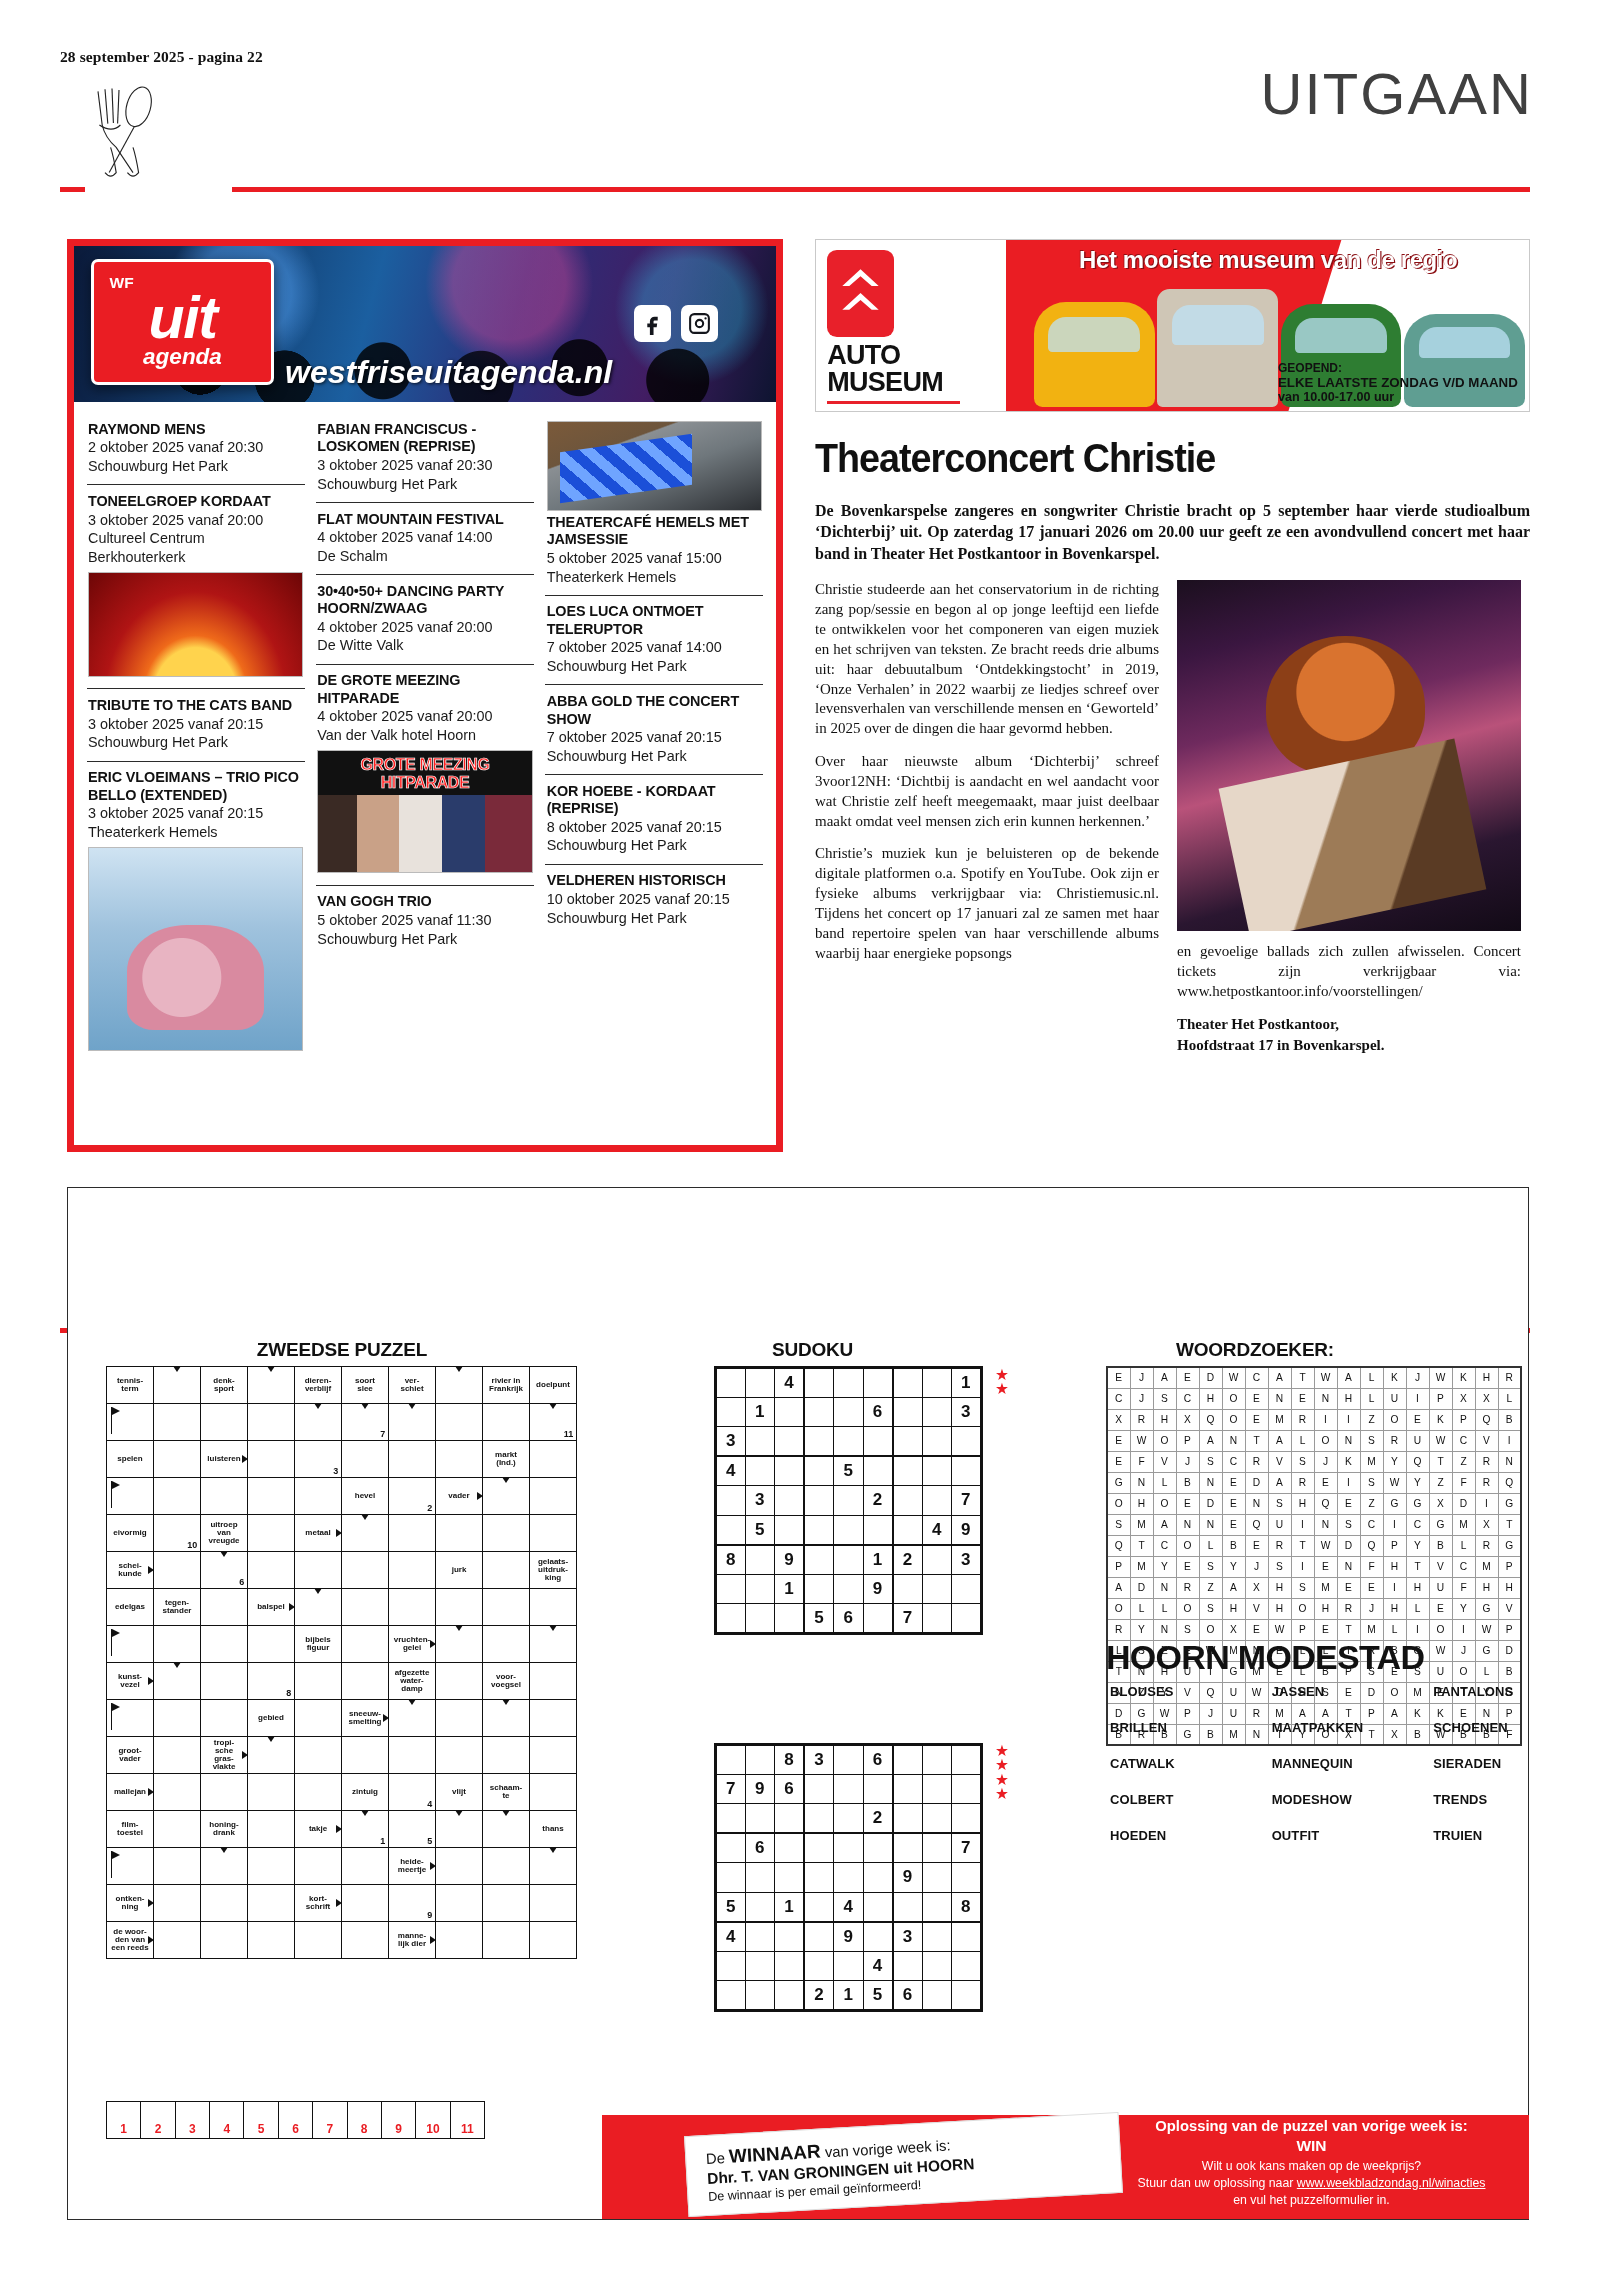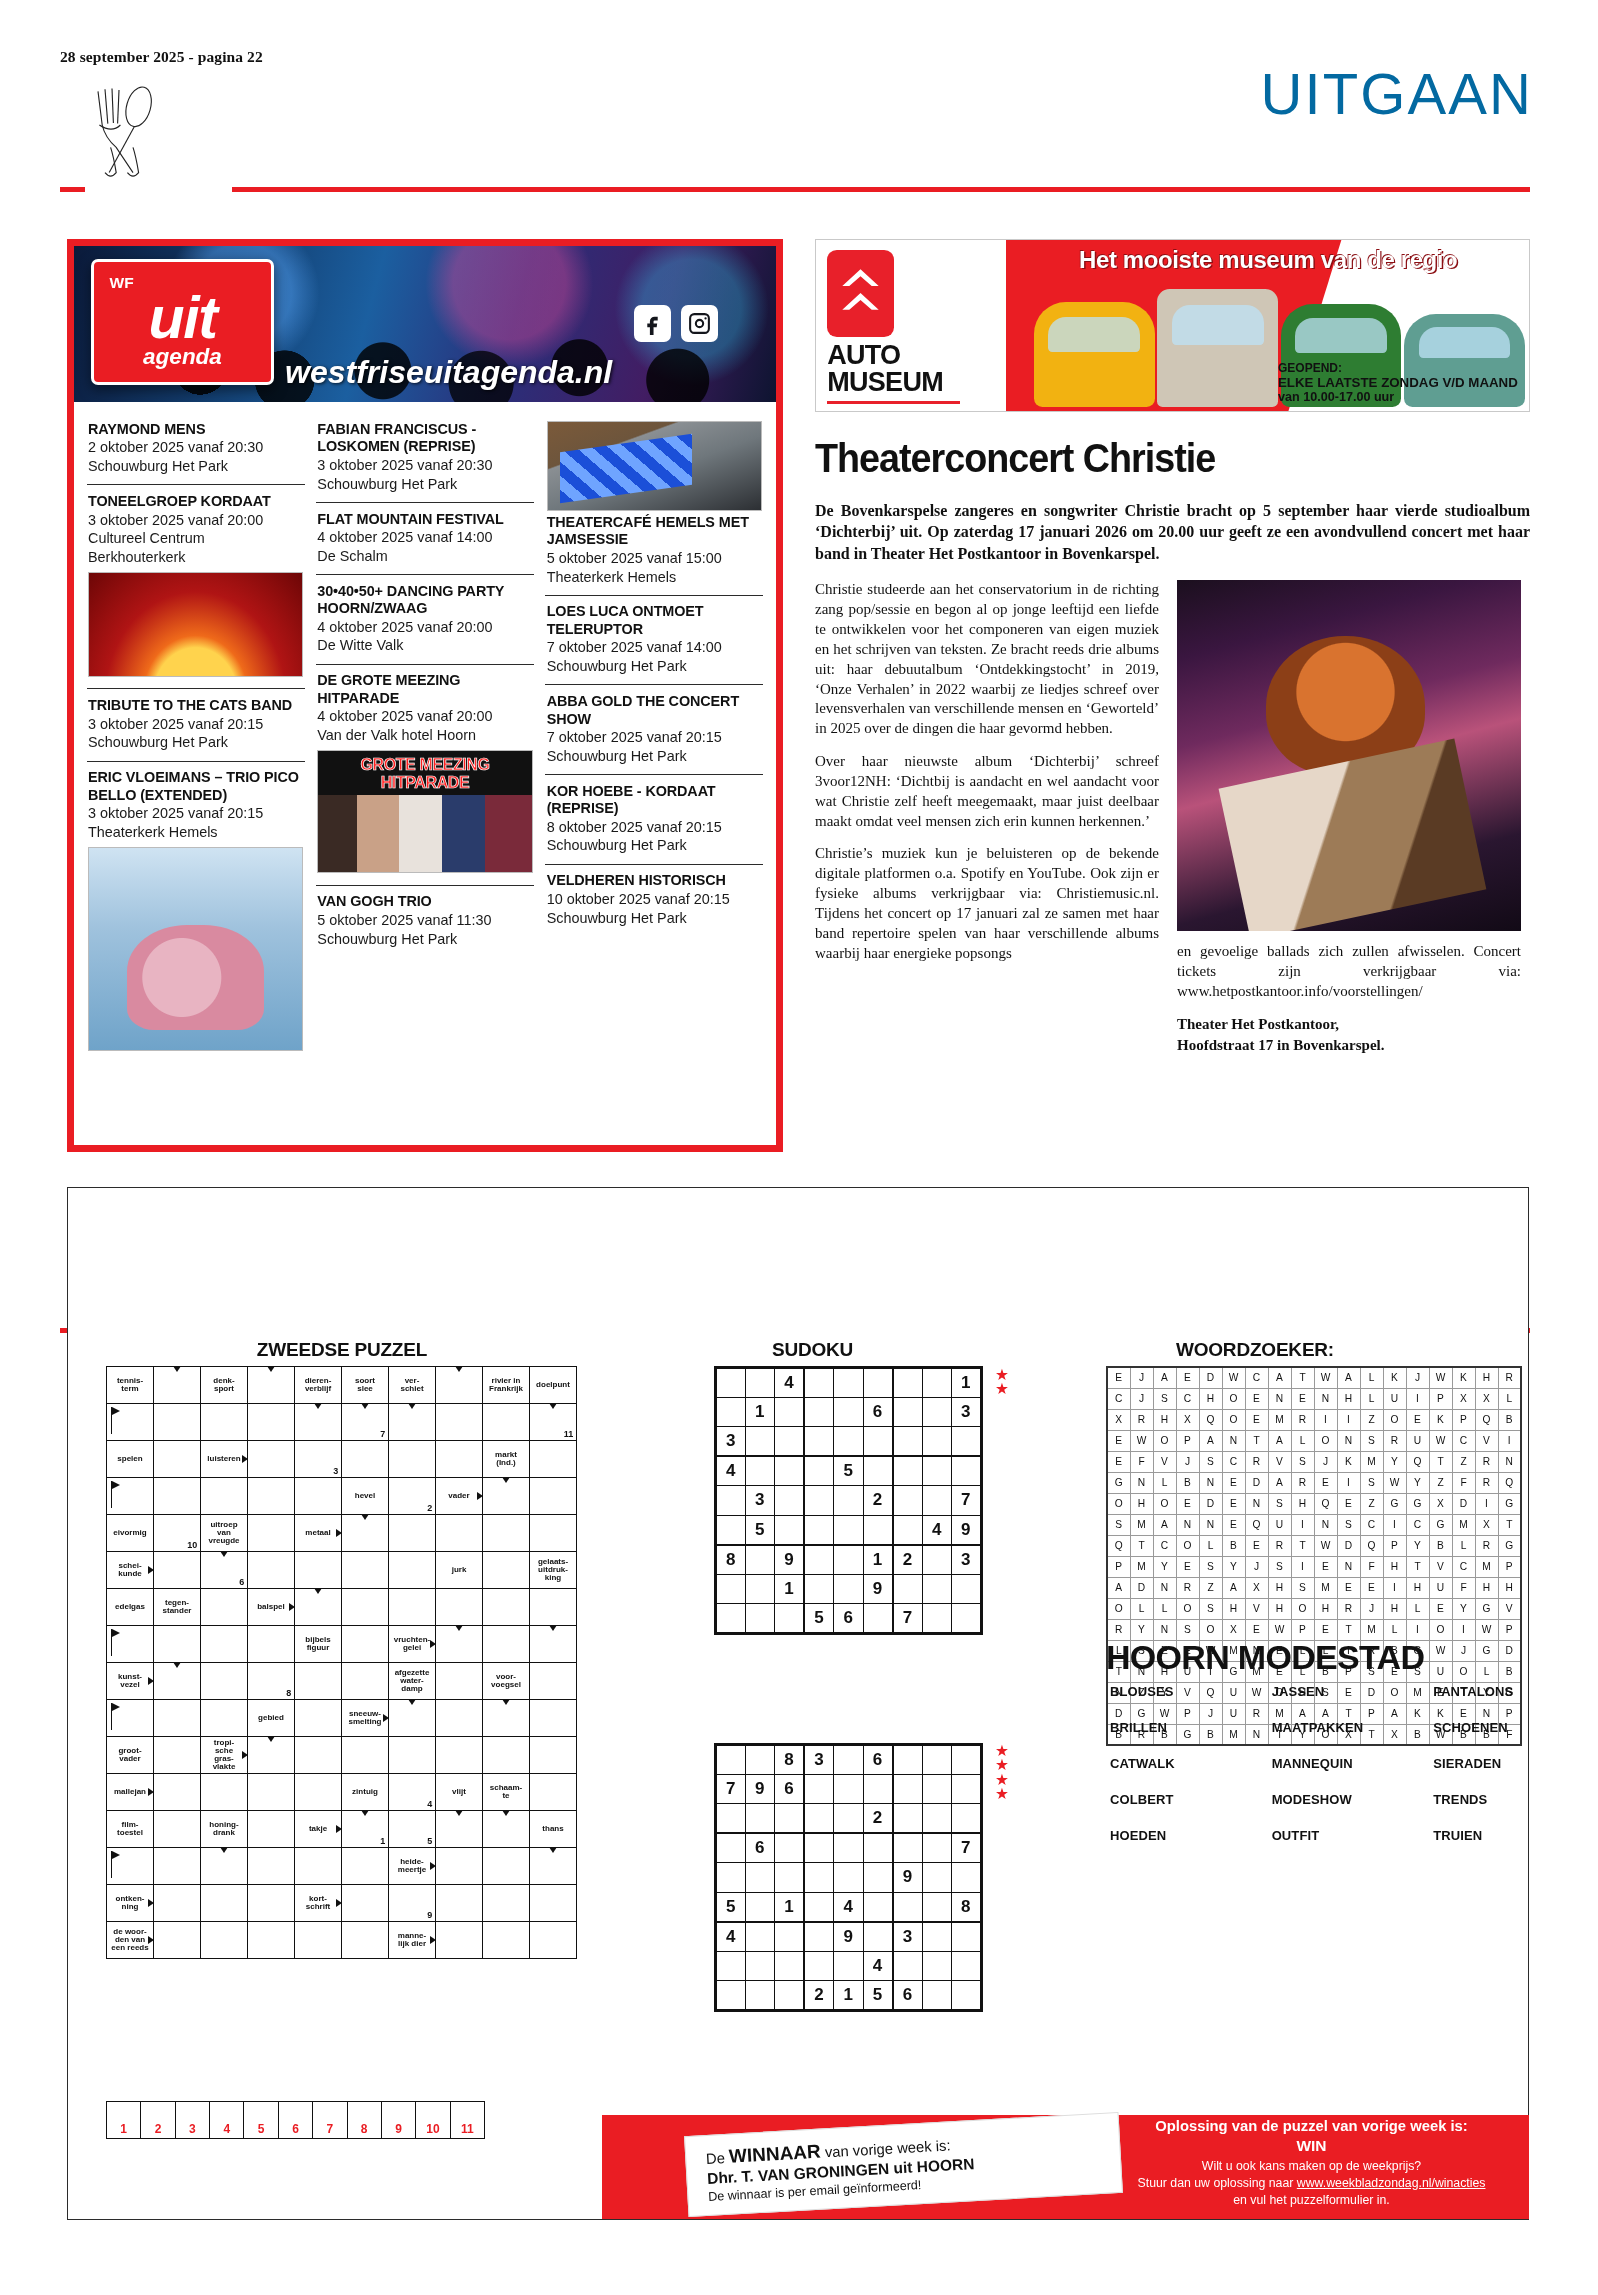--- a/index.html
+++ b/index.html
@@ -15,21 +15,21 @@
   
   .dateline {
     position: absolute; left: 60px; top: 48px;
     font-family: "Liberation Serif", serif;
     font-weight: bold; font-size: 15.5px; color: #111;
     letter-spacing: 0.1px;
   }
   .cutlery { position: absolute; left: 84px; top: 83px; width: 91px; height: 98px; }
   .section-title {
     position: absolute; right: 66px; font-weight: 300;
-    font-size: 58px; letter-spacing: 2.1px; color: #0369a1;
+    font-size: 58px; letter-spacing: 2.1px; color: #404040;
     font-family: "Liberation Sans", sans-serif;
     text-align: right;
   }
   .rule-red { position: absolute; height: 4.9px; background: #ea1d23; }
   .rule-dash { position: absolute; height: 4.9px; width: 25px; background: #ea1d23; }
 
   
   .agenda-box {
     position: absolute; left: 67px; top: 239px;
     width: 716px; height: 913px;

